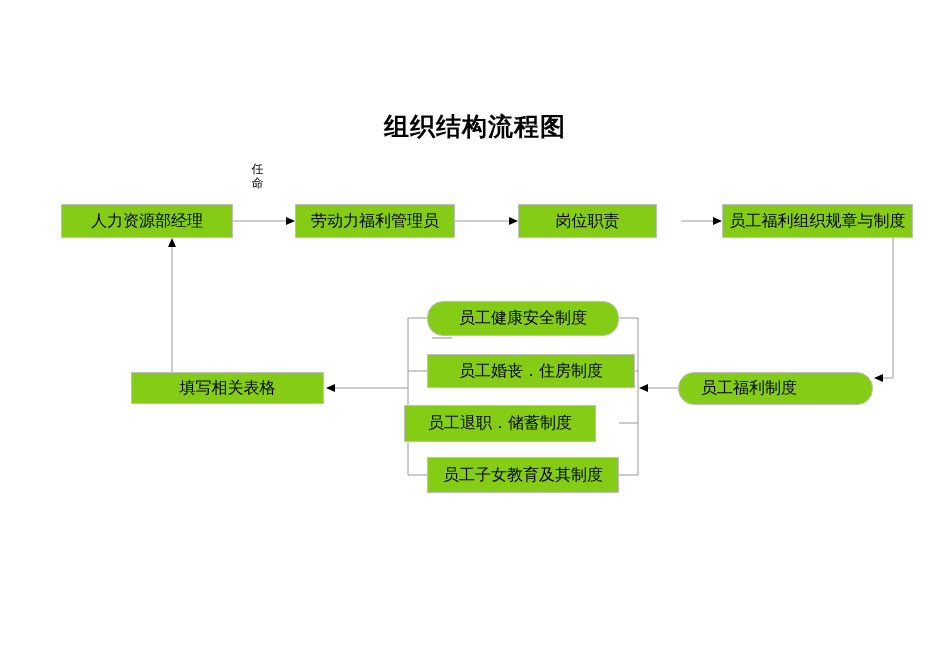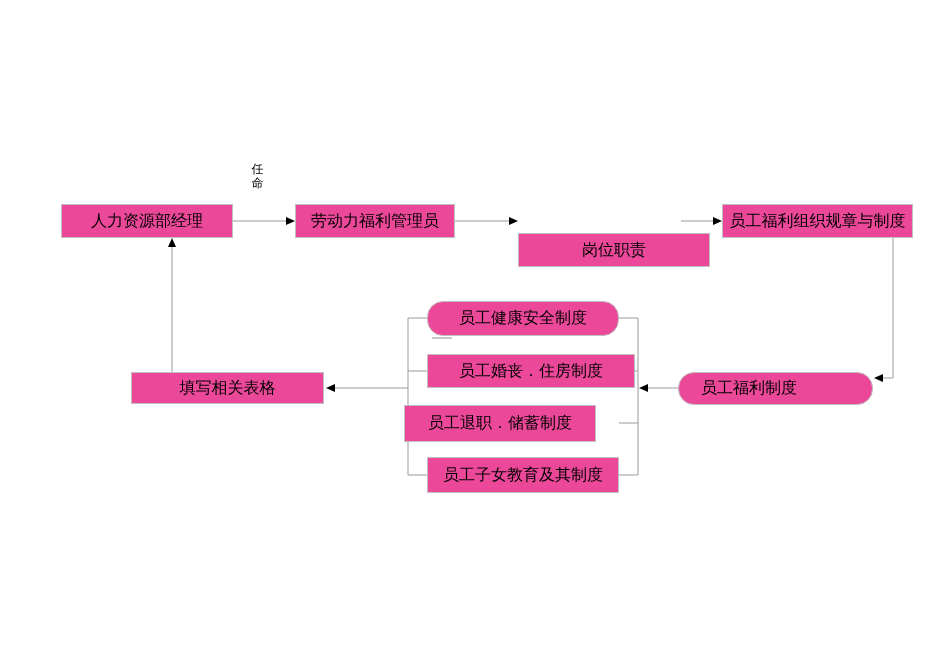--- a/index.html
+++ b/index.html
@@ -21,21 +21,21 @@
     top: 110px;
     width: 950px;
     text-align: center;
     font-size: 25px;
     font-weight: bold;
     letter-spacing: 1px;
   }
   .node {
     position: absolute;
     border: 1px solid #c0c0c0;
-    background: #ec4899;
+    background: #84cc16;
     display: flex;
     align-items: center;
     justify-content: center;
     font-size: 16px;
     white-space: nowrap;
   }
   .node.align-left {
     justify-content: flex-start;
     padding-left: 22px;
     border-radius: 16px;
@@ -54,34 +54,35 @@
     position: absolute;
     left: 0;
     top: 0;
     width: 950px;
     height: 672px;
     pointer-events: none;
   }
   
   #n-hr        { left: 61px;  top: 204px; width: 172px; height: 34px; }
   #n-admin     { left: 295px; top: 204px; width: 160px; height: 34px; }
-  #n-duties    { left: 518px; top: 204px; width: 192px; height: 34px; margin-top: 29px; }
+  #n-duties    { left: 518px; top: 204px; width: 139px; height: 34px; }
   #n-rules     { left: 722px; top: 204px; width: 191px; height: 34px; }
   #n-health    { left: 427px; top: 301px; width: 192px; height: 35px; border-radius: 16px; }
   #n-marriage  { left: 427px; top: 354px; width: 208px; height: 34px; }
   #n-retire    { left: 404px; top: 405px; width: 192px; height: 37px; }
   #n-children  { left: 427px; top: 457px; width: 192px; height: 36px; }
   #n-welfare   { left: 678px; top: 372px; width: 195px; height: 33px; }
   #n-forms     { left: 131px; top: 372px; width: 193px; height: 32px; }
 </style>
 </head>
 <body>
 
 <div class="page">
 
+  <div class="title">组织结构流程图</div>
 
   <div class="annotation-vertical">任命</div>
 
   <svg class="connectors" viewBox="0 0 950 672" xmlns="http://www.w3.org/2000/svg">
     <g stroke="#9a9a9a" stroke-width="1" fill="none">
 
       <line x1="233" y1="221" x2="288" y2="221"></line>
       <line x1="455" y1="221" x2="511" y2="221"></line>
       <line x1="681" y1="221" x2="715" y2="221"></line>
 

